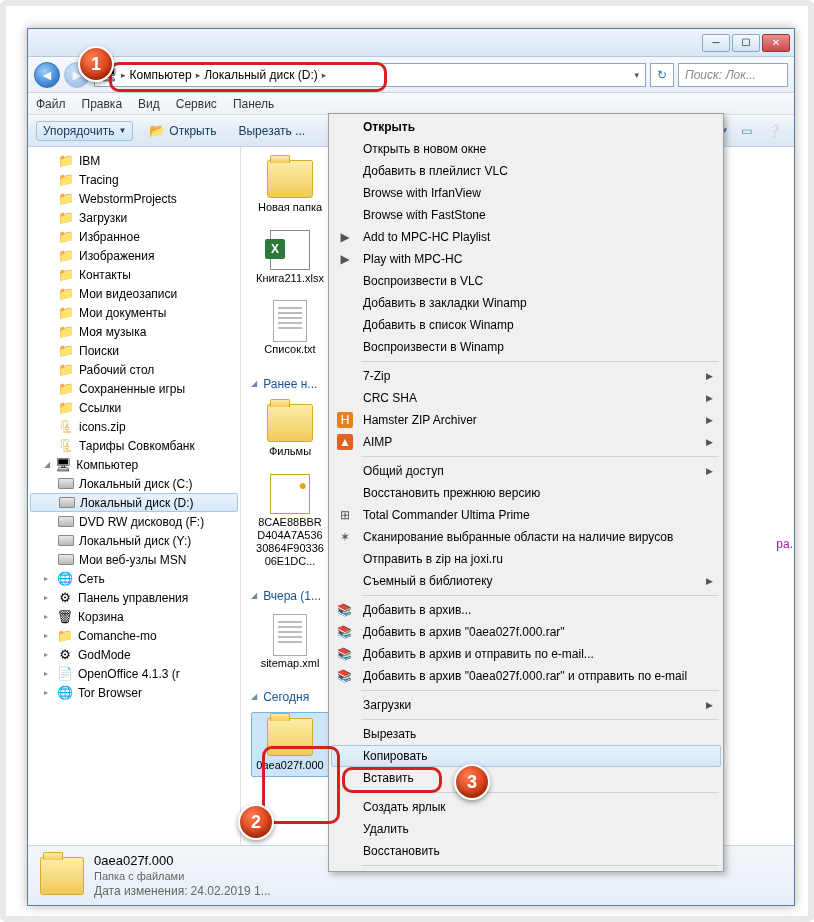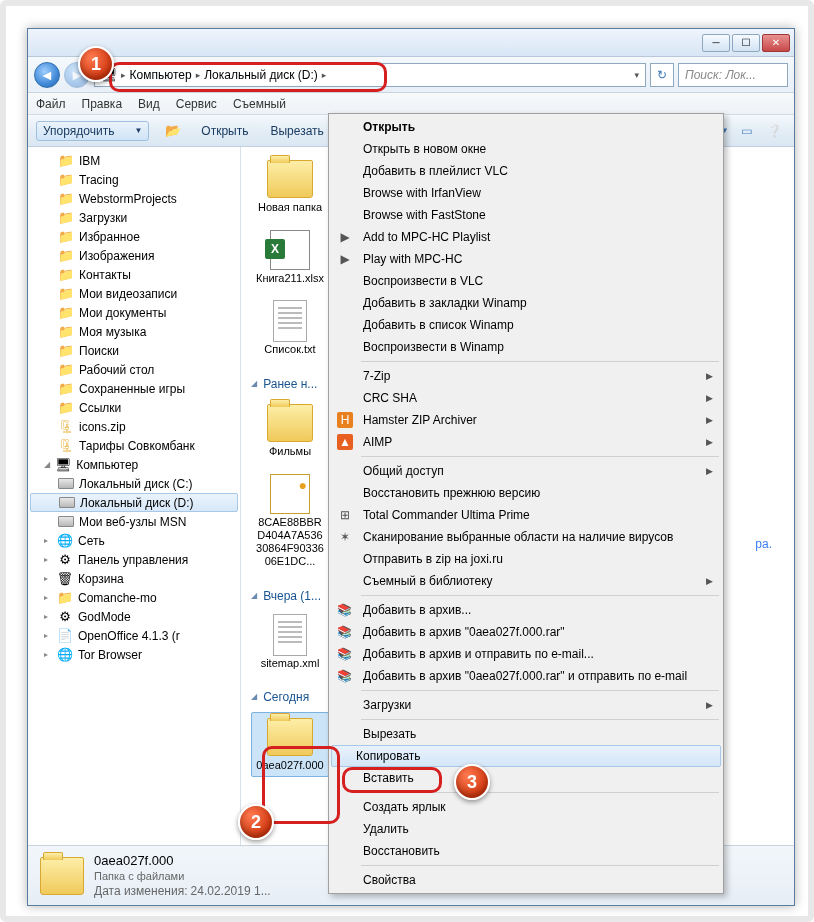--- a/index.html
+++ b/index.html
@@ -13,21 +13,21 @@
 .navbtn{width:26px;height:26px;border-radius:50%;background:radial-gradient(circle at 40% 35%,#9fcfff,#4289d8 60%,#2563a5);border:1px solid #2f6fb0;display:flex;align-items:center;justify-content:center;color:#fff;font-size:14px}
 .navbtn.fwd{opacity:.4}
 .breadcrumb{flex:1;height:24px;border:1px solid #8fa8c0;background:#fff;display:flex;align-items:center;padding:0 6px;gap:4px;position:relative}
 .bc-seg{display:flex;align-items:center;gap:4px}
 .bc-arrow{font-size:9px;color:#555}
 .bc-refresh{width:24px;height:24px;border:1px solid #8fa8c0;background:#fff;display:flex;align-items:center;justify-content:center;color:#3b78b8}
 .searchbox{width:110px;height:24px;border:1px solid #8fa8c0;background:#fff;padding:0 6px;color:#888;font-style:italic;display:flex;align-items:center}
 .menubar{height:22px;background:linear-gradient(#f7f9fb,#eef2f6);display:flex;align-items:center;padding:0 8px;gap:16px;border-bottom:1px solid #d4dce4}
 .menubar span{color:#333}
 .toolbar{height:32px;background:linear-gradient(#f4f8fc,#e4edf6,#daE7f2);display:flex;align-items:center;padding:0 8px;gap:10px;border-bottom:1px solid #c0d0e0}
-.tbtn{display:flex;align-items:center;gap:20px;padding:2px 6px;color:#1a3c60}
+.tbtn{display:flex;align-items:center;gap:4px;padding:2px 6px;color:#1a3c60}
 .tbtn .drop{font-size:8px}
 .tb-right{margin-left:auto;display:flex;gap:6px}
 .tb-icon{width:22px;height:22px;display:flex;align-items:center;justify-content:center;color:#3c78b8}
 .body{display:flex;height:calc(100% - 28px - 36px - 22px - 32px - 60px)}
 .tree{width:213px;border-right:1px solid #d8e0e8;overflow:hidden;padding:4px 0;background:#fff}
 .tree-item{display:flex;align-items:center;height:19px;padding-left:30px;gap:5px;white-space:nowrap}
 .tree-item.sel{background:linear-gradient(#eaf3fc,#d7e8f9);border:1px solid #a8c8e8;border-radius:2px;margin:0 2px;padding-left:28px}
 .tree-item.head{padding-left:16px;font-weight:400}
 .ticon{width:16px;height:16px;display:inline-flex;align-items:center;justify-content:center;font-size:13px}
 .folder-ico{color:#e8b84a}
@@ -36,21 +36,21 @@
 .file-item{width:78px;display:flex;flex-direction:column;align-items:center;text-align:center;padding:4px;gap:2px}
 .file-item.sel{background:#cce4f7;border:1px solid #7bb2e0;border-radius:2px}
 .file-icon{width:48px;height:40px;display:flex;align-items:center;justify-content:center;font-size:32px}
 .file-label{font-size:11px;line-height:1.2;word-break:break-word;color:#000}
 .file-item.sel .file-label{color:#000}
 .section-head{color:#1a5490;font-size:12px;margin:8px 0 4px;display:flex;align-items:center;gap:6px}
 .section-head::before{content:"◢";font-size:8px;color:#6a8ab0}
 .context-menu{position:absolute;left:322px;top:107px;width:396px;background:#f0f0f0;border:1px solid #a0a0a0;box-shadow:3px 3px 6px rgba(0,0,0,0.25);z-index:50;padding:2px}
 .cm-item{height:22px;display:flex;align-items:center;padding-left:32px;position:relative}
 .cm-item.bold{font-weight:700}
-.cm-item.hover{background:linear-gradient(#e8f2fc,#d4e6f8);border:1px solid #a8c8e8;border-radius:2px;padding-left:24px}
+.cm-item.hover{background:linear-gradient(#e8f2fc,#d4e6f8);border:1px solid #a8c8e8;border-radius:2px;padding-left:31px}
 .cm-sep{height:1px;background:#d0d0d0;margin:3px 2px 3px 30px}
 .cm-icon{position:absolute;left:6px;width:16px;height:16px;display:flex;align-items:center;justify-content:center;font-size:12px}
 .cm-sub{position:absolute;right:8px;font-size:9px;color:#555}
 .statusbar{height:60px;background:linear-gradient(#f2f6fa,#e6eef6);border-top:1px solid #c8d4e0;display:flex;align-items:center;padding:6px 12px;gap:10px}
 .status-icon{width:44px;height:44px;display:flex;align-items:center;justify-content:center;font-size:36px;color:#e8b84a}
 .status-text{display:flex;flex-direction:column;gap:2px}
 .status-text .name{font-size:13px}
 .status-text .sub{font-size:11px;color:#666}
 .marker{position:absolute;width:36px;height:36px;border-radius:50%;background:radial-gradient(circle at 35% 30%,#ff7a50,#d23810 70%);border:2px solid #fff;box-shadow:0 2px 5px rgba(0,0,0,0.4),inset 0 -3px 6px rgba(0,0,0,0.3);display:flex;align-items:center;justify-content:center;color:#fff;font-size:18px;font-weight:700;z-index:100}
 .red-ring{position:absolute;border:3px solid #d62020;border-radius:10px;z-index:90;pointer-events:none}
@@ -90,21 +90,21 @@
  </div>
  <div class="bc-refresh">↻</div>
  <div class="searchbox">Поиск: Лок...</div>
 </div>
 
 <div class="menubar">
  <span>Файл</span>
  <span>Правка</span>
  <span>Вид</span>
  <span>Сервис</span>
- <span>Съемный</span>
+ <span>Панель</span>
 </div>
 
 <div class="toolbar">
  <div class="tbtn" style="background:linear-gradient(#eaf3fc,#d0e4f6);border:1px solid #a0c0e0;border-radius:3px">
   <span>Упорядочить</span>
           <span class="drop">▼</span>
  </div>
  <div class="tbtn">
   <span class="ticon folder-ico">📂</span>
   <span>Открыть</span>
@@ -197,20 +197,32 @@
           <div class="tree-item sel">
             <span class="ticon">
               <span class="drive-ico"></span>
             </span>
             <span>Локальный диск (D:)</span>
           </div>
           <div class="tree-item">
             <span class="ticon">
               <span class="drive-ico"></span>
             </span>
+            <span>DVD RW дисковод (F:)</span>
+          </div>
+          <div class="tree-item">
+            <span class="ticon">
+              <span class="drive-ico"></span>
+            </span>
+            <span>Локальный диск (Y:)</span>
+          </div>
+          <div class="tree-item">
+            <span class="ticon">
+              <span class="drive-ico"></span>
+            </span>
             <span>Мои веб-узлы MSN</span>
           </div>
           <div class="tree-item" style="padding-left: 16px;">
             <span style="font-size:8px;color:#888;width:8px">▸</span>
             <span class="ticon">🌐</span>
             <span>Сеть</span>
           </div>
           <div class="tree-item" style="padding-left: 16px;">
             <span style="font-size:8px;color:#888;width:8px">▸</span>
             <span class="ticon">⚙</span>
@@ -289,21 +301,21 @@
             </div>
             <div style="flex-basis: 100%; height: 0px;"></div>
             <div class="section-head" style="flex-basis: 100%;">Сегодня</div>
             <div class="file-item sel">
               <div class="file-icon">
                 <div class="folder-big"></div>
               </div>
               <div class="file-label">0aea027f.000</div>
             </div>
           </div>
-  <span style="position:absolute;right:22px;top:390px;color:#3b82f6">ра.</span>
+  <span style="position:absolute;right:1px;top:390px;color:#a21caf">ра.</span>
  </div>
 </div>
 
 <div class="statusbar">
  <div class="status-icon">
           <div class="folder-big"></div>
         </div>
  <div class="status-text">
   <div class="name">0aea027f.000</div>
   <div class="sub">Папка с файлами</div>
@@ -427,23 +439,20 @@
       <div class="cm-item">
         <span>Создать ярлык</span>
       </div>
       <div class="cm-item">
         <span>Удалить</span>
       </div>
       <div class="cm-item">
         <span>Восстановить</span>
       </div>
       <div class="cm-sep"></div>
-      <div class="cm-item">
-        <span>Свойства</span>
-      </div>
     </div>
 
 <div class="red-ring" style="left:103px;top:56px;width:278px;height:30px"></div>
 <div class="red-ring" style="left:256px;top:740px;width:78px;height:78px"></div>
 <div class="red-ring" style="left:336px;top:761px;width:100px;height:26px"></div>
 
 <div class="marker" style="left:72px;top:40px">1</div>
 <div class="marker" style="left:232px;top:798px">2</div>
 <div class="marker" style="left:448px;top:758px">3</div>
 

